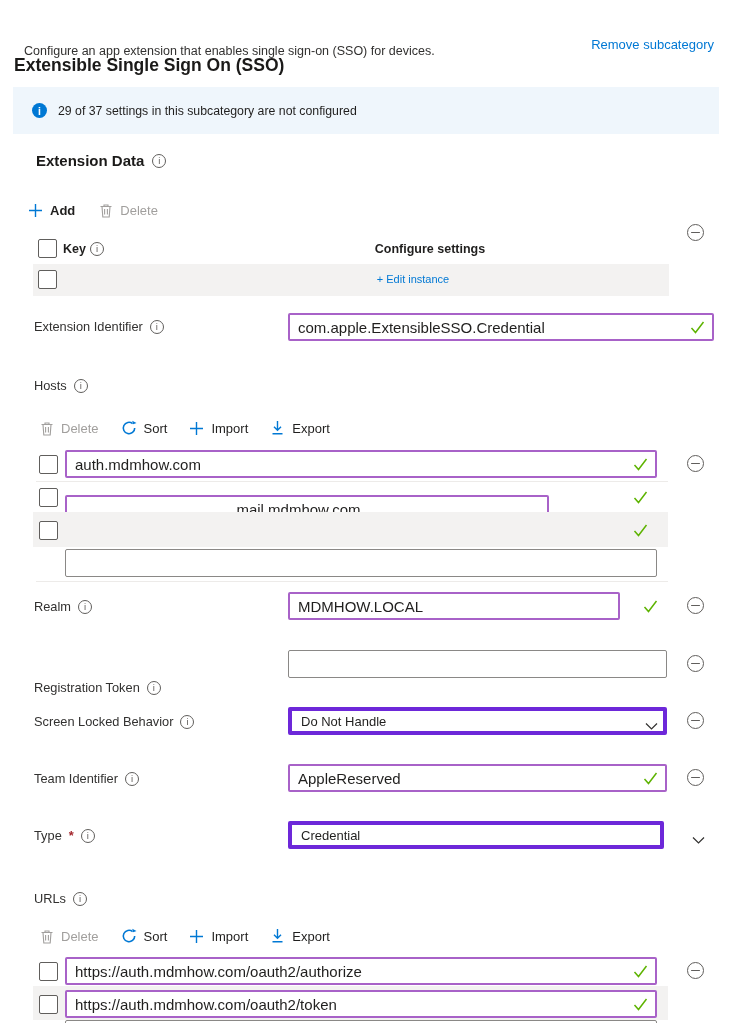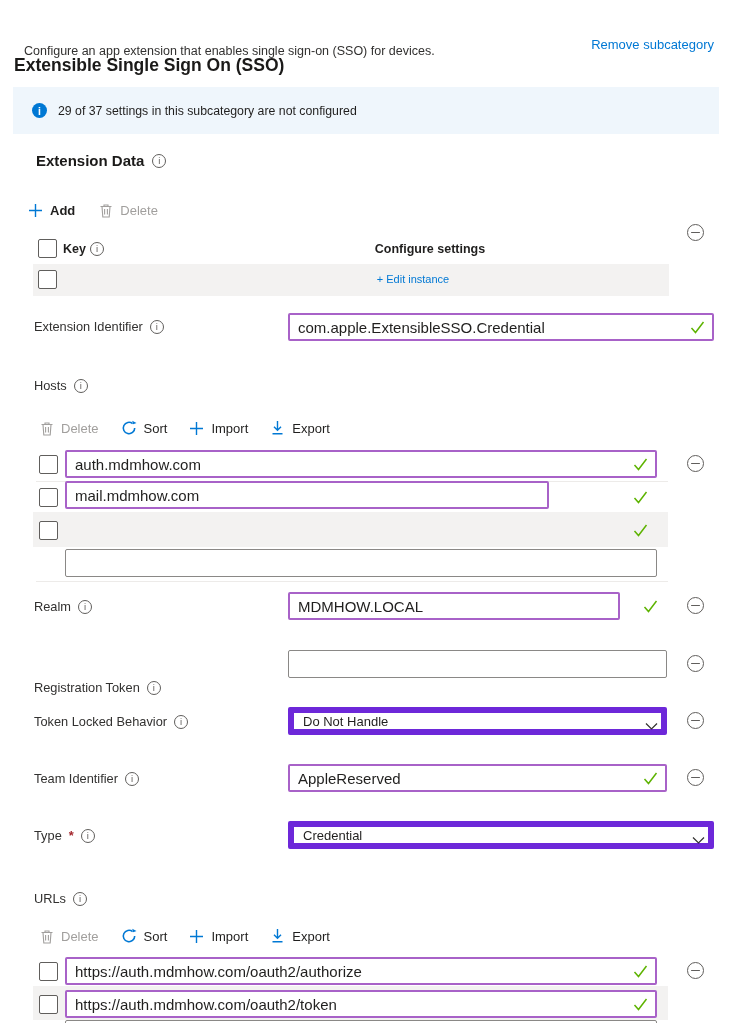--- a/index.html
+++ b/index.html
@@ -34,21 +34,21 @@
             box-sizing:border-box;cursor:pointer;}
   .hdr-txt{font-size:12.5px;font-weight:700;color:#201f1e;}
   .row-gray{background:#f3f2f1;}
   .center-txt{text-align:center;}
 
   
   .inp{position:absolute;box-sizing:border-box;height:28px;border:1px solid #605e5c;border-radius:2px;
        background:#fff;font-family:"Liberation Sans",sans-serif;font-size:15px;color:#201f1e;
        padding:0 26px 0 9px;outline:none;}
   .inp.modified{border:2px solid #a862c8;padding:0 25px 0 8px;}
-  .dropdown{position:absolute;box-sizing:border-box;height:28px;border:6px solid #6d28d9;border-radius:2px;
+  .dropdown{position:absolute;box-sizing:border-box;height:28px;border:4px solid #6d28d9;border-radius:2px;
             background:#fff;font-size:13px;color:#201f1e;display:flex;align-items:center;
             padding:0 28px 0 9px;cursor:pointer;}
   .chev{position:absolute;pointer-events:none;}
   .check-badge{position:absolute;pointer-events:none;}
 
   .minus-btn{position:absolute;width:17px;height:17px;border:1px solid #605e5c;border-radius:50%;
              box-sizing:border-box;cursor:pointer;background:transparent;}
   .minus-btn::after{content:"";position:absolute;left:3px;right:3px;top:50%;height:1.7px;margin-top:-0.85px;
                     background:#605e5c;border-radius:1px;}
 
@@ -163,21 +163,21 @@
   <div class="abs checkbox" style="left:39px;top:455px;"></div>
   <input class="inp modified" style="left: 65px; top: 450px; width: 592px;" value="auth.mdmhow.com">
   <span class="check-badge" style="left:633px;top:457px;">
     <svg width="15" height="13" viewBox="0 0 15 13">
         <path d="M1.5 7l4 4.5L13.5 1" stroke="#5db300" stroke-width="1.5" fill="none"></path>
       </svg>
   </span>
   <div class="sep" style="left:36px;top:481px;width:632px;"></div>
 
   <div class="abs checkbox" style="left:39px;top:488px;"></div>
-  <input class="inp modified" style="left: 65px; top: 481px; width: 484px;" value="mail.mdmhow.com">
+  <input class="inp modified" style="left: 65px; top: 495px; width: 484px; text-align: center;" value="mail.mdmhow.com">
   <span class="check-badge" style="left:633px;top:490px;">
     <svg width="15" height="13" viewBox="0 0 15 13">
         <path d="M1.5 7l4 4.5L13.5 1" stroke="#5db300" stroke-width="1.5" fill="none"></path>
       </svg>
   </span>
 
   <div class="abs row-gray" style="left:33px;top:512px;width:635px;height:35px;"></div>
   <div class="abs checkbox" style="left:39px;top:521px;"></div>
   <span class="check-badge" style="left:633px;top:523px;">
     <svg width="15" height="13" viewBox="0 0 15 13">
@@ -201,21 +201,21 @@
   <button class="minus-btn" style="left:687px;top:597px;"></button>
 
   <div class="lbl" style="left:34px;top:680px;">
     <span>Registration Token</span>
     <span class="i-icon">i</span>
   </div>
   <input class="inp" style="left: 288px; top: 650px; width: 379px; border-color: rgb(138, 136, 134);" value="">
   <button class="minus-btn" style="left:687px;top:655px;"></button>
 
   <div class="lbl" style="left:34px;top:714px;">
-    <span>Token Locked Behavior</span>
+    <span>Screen Locked Behavior</span>
     <span class="i-icon">i</span>
   </div>
   <div class="dropdown" style="left:288px;top:707px;width:379px;">
     <span>Do Not Handle</span>
   </div>
   <span class="chev" style="left:645px;top:717px;">
     <svg width="13" height="9" viewBox="0 0 13 9">
         <path d="M1 1.5l5.5 5.5L12 1.5" stroke="#323130" stroke-width="1.2" fill="none"></path>
       </svg>
   </span>
@@ -231,21 +231,21 @@
         <path d="M1.5 7l4 4.5L13.5 1" stroke="#5db300" stroke-width="1.5" fill="none"></path>
       </svg>
   </span>
   <button class="minus-btn" style="left:687px;top:769px;"></button>
 
   <div class="lbl" style="left:34px;top:828px;">
     <span>Type</span>
     <span class="req">*</span>
     <span class="i-icon">i</span>
   </div>
-  <div class="dropdown" style="left:288px;top:821px;width:426px;">
+  <div class="dropdown" style="left:288px;top:821px;width:376px;">
     <span>Credential</span>
   </div>
   <span class="chev" style="left:692px;top:831px;">
     <svg width="13" height="9" viewBox="0 0 13 9">
         <path d="M1 1.5l5.5 5.5L12 1.5" stroke="#323130" stroke-width="1.2" fill="none"></path>
       </svg>
   </span>
 
   <div class="lbl" style="left:34px;top:891px;">
     <span>URLs</span>

